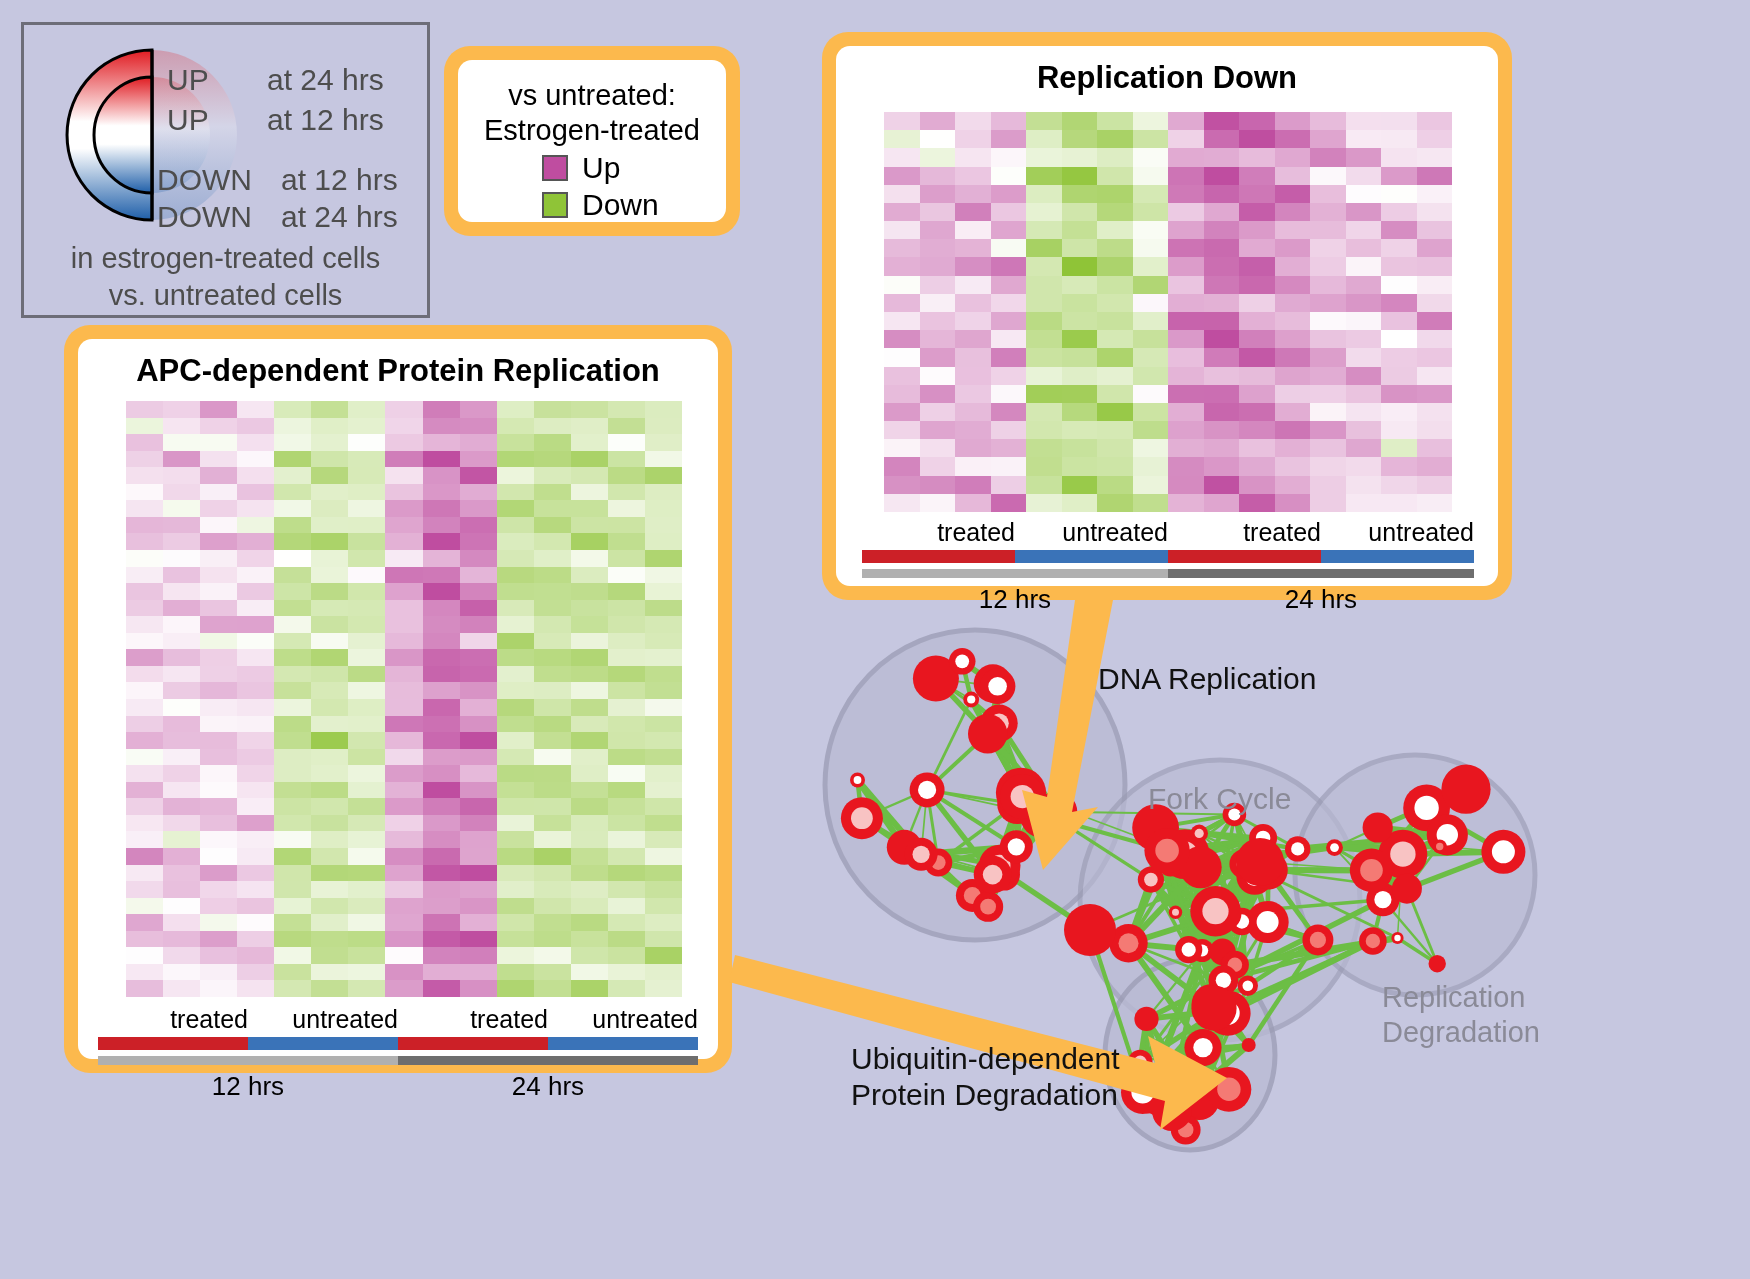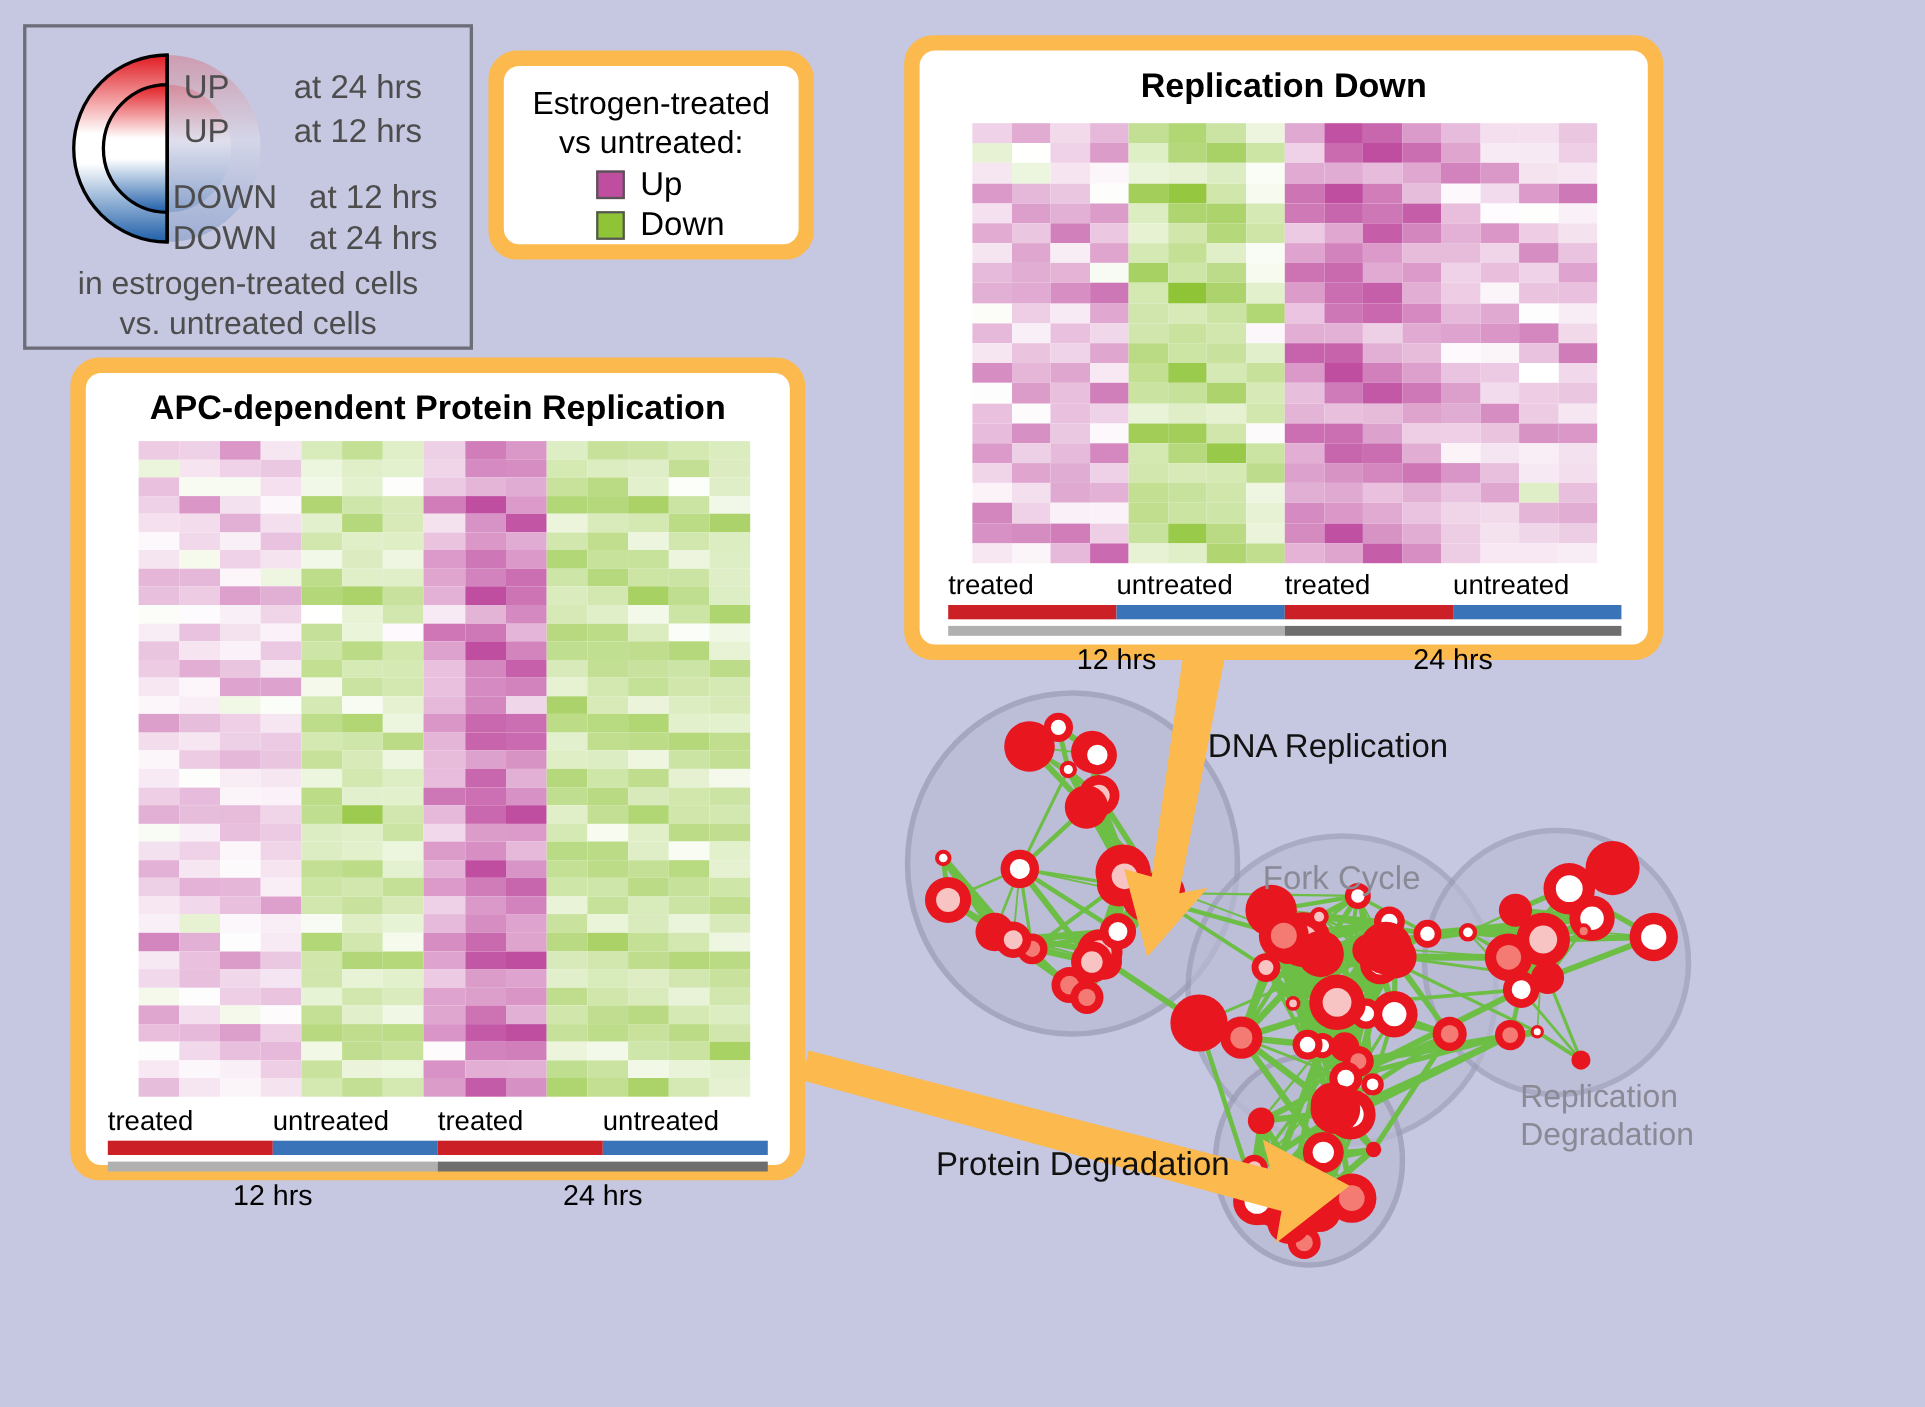--- a/index.html
+++ b/index.html
@@ -48,21 +48,21 @@
   .panel-title{
     text-align:center;font-size:31px;font-weight:bold;color:#000;
     padding-top:14px;
   }
 
   .hm{position:absolute;display:grid;}
   .hm div{width:100%;height:100%;}
 
   .grp-labels{position:absolute;display:flex;}
   .grp-labels > div{
-    text-align:left;font-size:25px;color:#000;
+    text-align:right;font-size:25px;color:#000;
   }
   .bar-row{position:absolute;display:flex;}
   .bar-row > div{height:13px;}
   .time-row{position:absolute;display:flex;}
   .time-row > div{height:9px;}
   .time-labels{position:absolute;display:flex;}
   .time-labels > div{text-align:center;font-size:26px;color:#000;}
 
   
   #network{left:790px;top:600px;width:800px;height:560px;}
@@ -116,22 +116,22 @@
 
   <div id="key-footer">
     <div>in estrogen-treated cells</div>
     <div>vs. untreated cells</div>
   </div>
 </div>
 
 <div class="abs panel" id="legend-panel">
   <div class="panel-inner">
     <div id="legend-title">
+      <div>vs untreated:</div>
       <div>Estrogen-treated</div>
-      <div>vs untreated:</div>
     </div>
     <div class="legend-entry">
       <span class="sw" id="sw-up" style="background: rgb(191, 77, 160);"></span>
       <span class="txt">Up</span>
     </div>
     <div class="legend-entry">
       <span class="sw" id="sw-down" style="background: rgb(143, 196, 55);"></span>
       <span class="txt">Down</span>
     </div>
   </div>
@@ -1848,14 +1848,15 @@
   </g>
 </svg>
 
 <div class="net-label abs" id="lbl-dna">DNA Replication</div>
 <div class="net-label abs" id="lbl-cc">Fork Cycle</div>
 <div class="net-label abs" id="lbl-mt">
   <div>Replication</div>
   <div>Degradation</div>
 </div>
 <div class="net-label abs" id="lbl-ub">
+  <div>Ubiquitin-dependent</div>
   <div>Protein Degradation</div>
 </div>
 
 </body></html>

